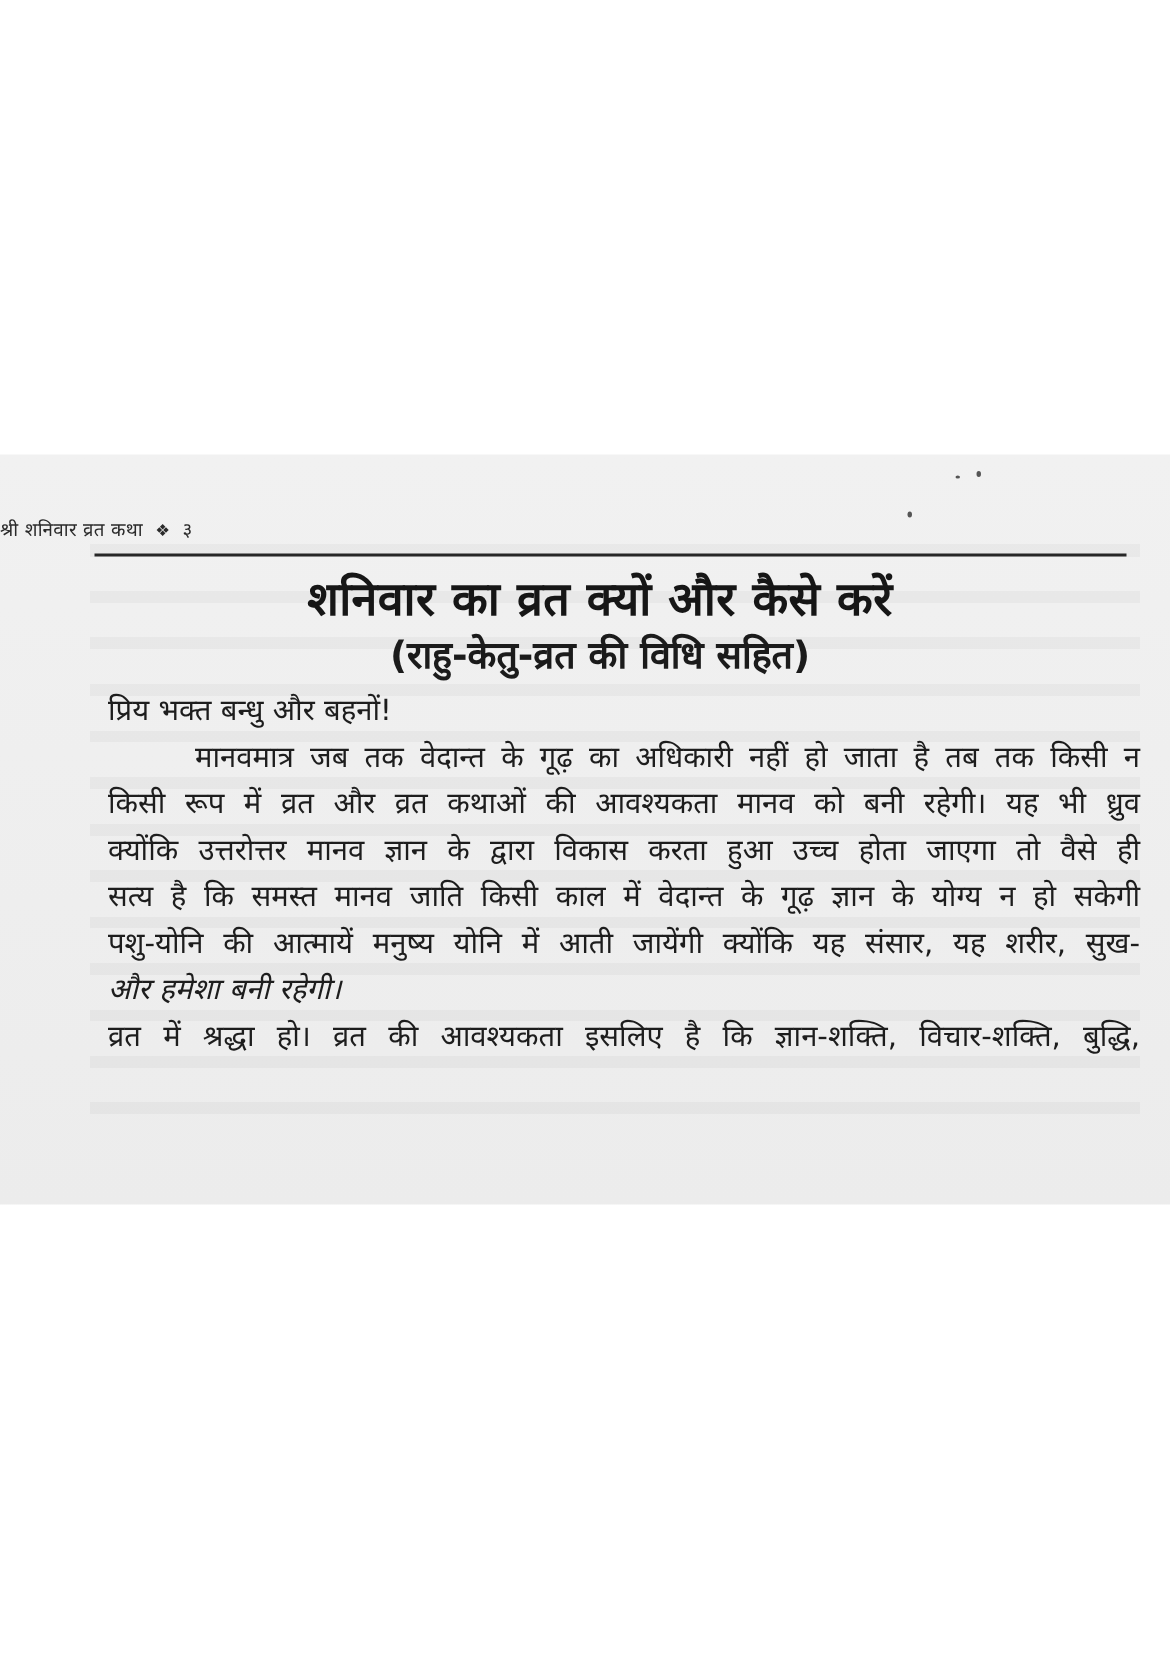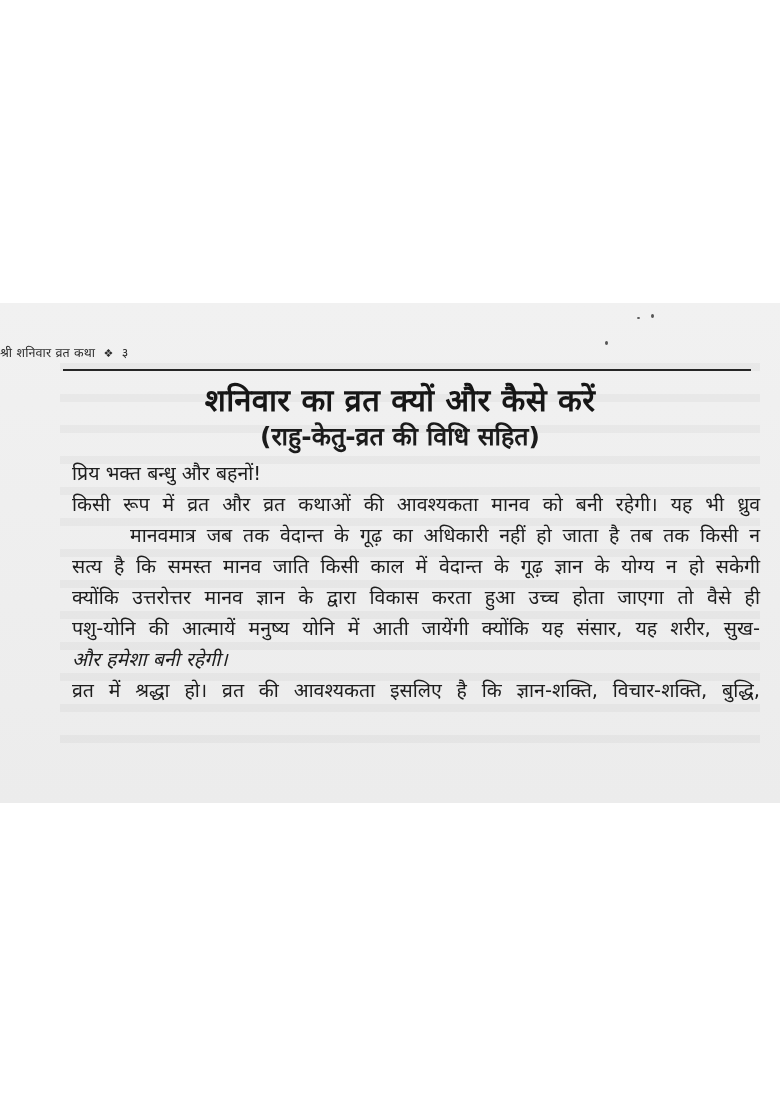--- a/index.html
+++ b/index.html
@@ -135,24 +135,24 @@
 
   <div class="rule"></div>
 
   <div class="title">शनिवार का व्रत क्यों और कैसे करें</div>
   <div class="subtitle">(राहु-केतु-व्रत की विधि सहित)</div>
 
   <div class="body-text">
     <span class="greeting">प्रिय भक्त बन्धु और बहनों!</span>
 
     <div>
+      <span class="line indent">मानवमात्र जब तक वेदान्त के गूढ़ का अधिकारी नहीं हो जाता है तब तक किसी न</span>
       <span class="line">किसी रूप में व्रत और व्रत कथाओं की आवश्यकता मानव को बनी रहेगी। यह भी ध्रुव</span>
-      <span class="line indent">मानवमात्र जब तक वेदान्त के गूढ़ का अधिकारी नहीं हो जाता है तब तक किसी न</span>
+      <span class="line">क्योंकि उत्तरोत्तर मानव ज्ञान के द्वारा विकास करता हुआ उच्च होता जाएगा तो वैसे ही</span>
       <span class="line">सत्य है कि समस्त मानव जाति किसी काल में वेदान्त के गूढ़ ज्ञान के योग्य न हो सकेगी</span>
-      <span class="line">क्योंकि उत्तरोत्तर मानव ज्ञान के द्वारा विकास करता हुआ उच्च होता जाएगा तो वैसे ही</span>
       <span class="line">पशु-योनि की आत्मायें मनुष्य योनि में आती जायेंगी क्योंकि यह संसार, यह शरीर, सुख-</span>
       <span class="line last">और हमेशा बनी रहेगी।</span>
     </div>
 
     <div>
       <span class="line">व्रत में श्रद्धा हो। व्रत की आवश्यकता इसलिए है कि ज्ञान-शक्ति, विचार-शक्ति, बुद्धि,</span>
     </div>
   </div>
 </div>
 

